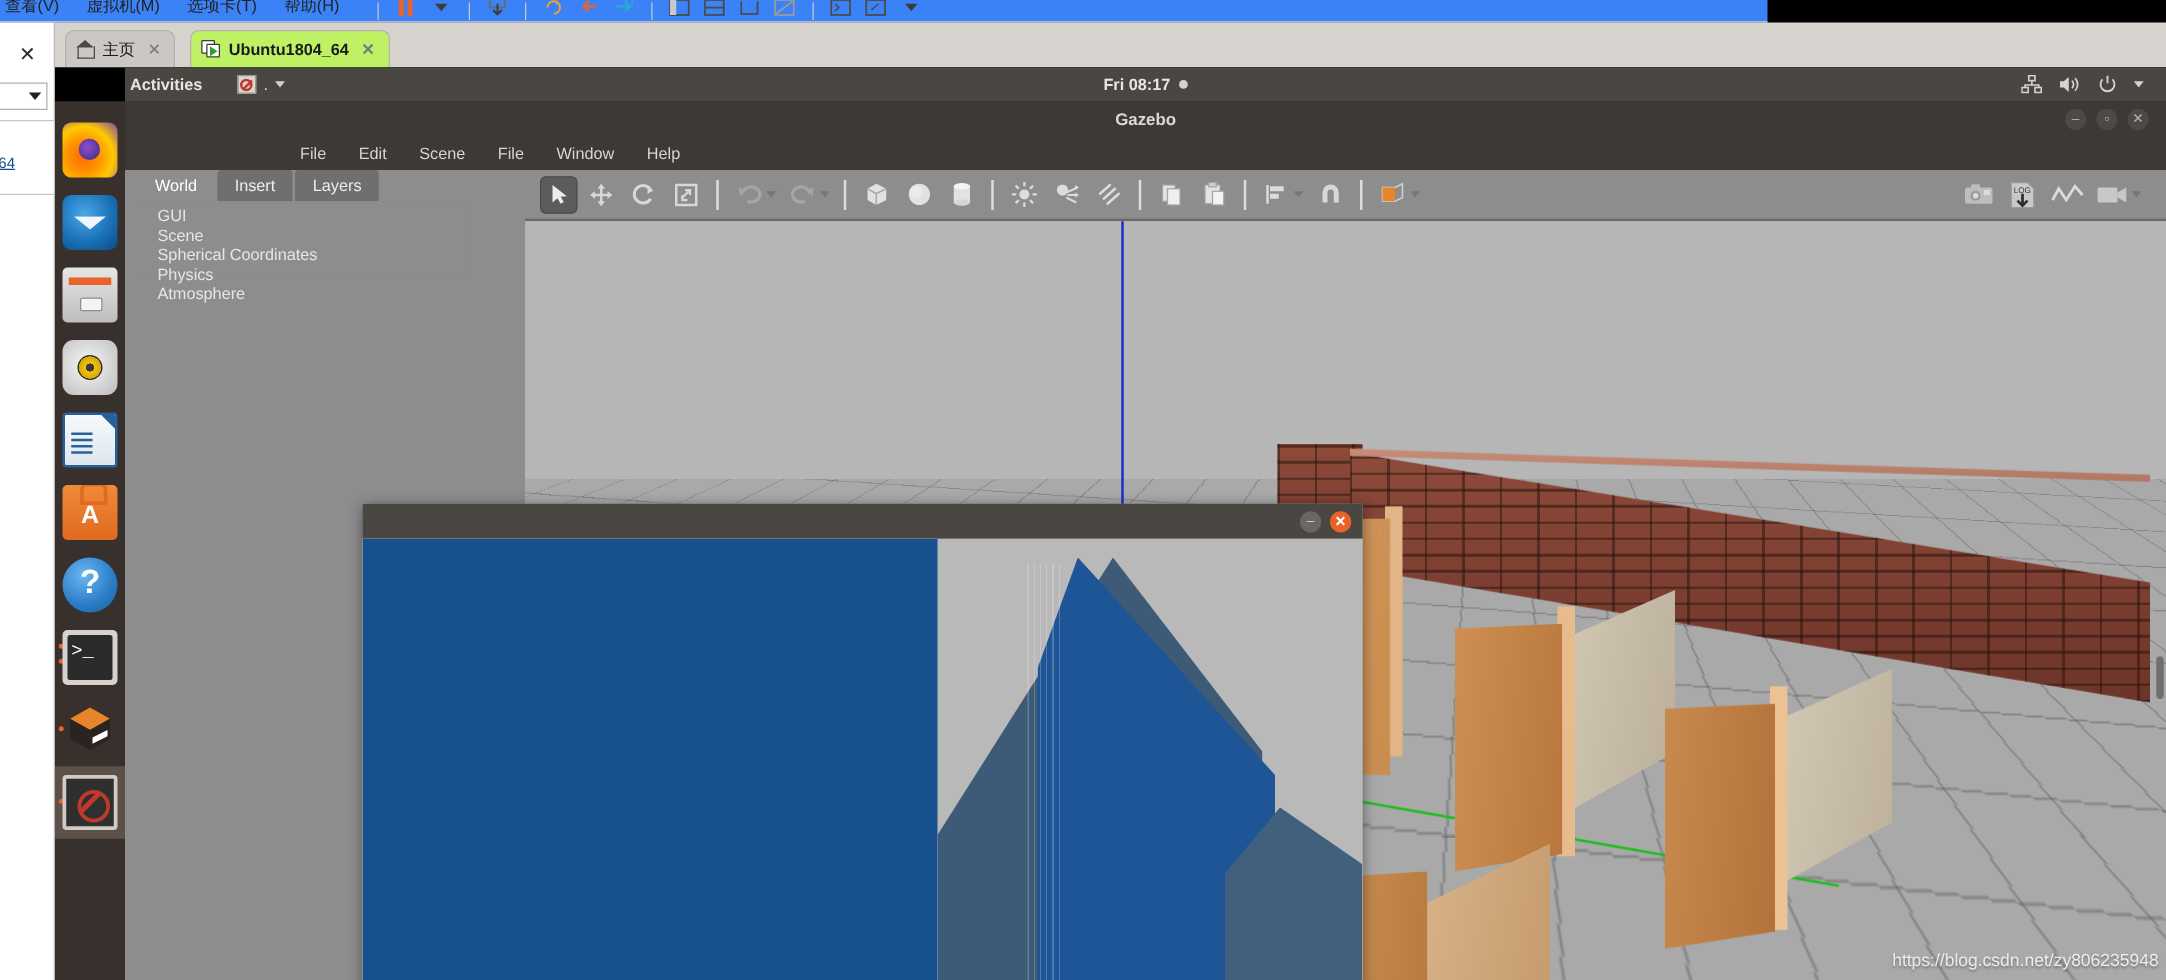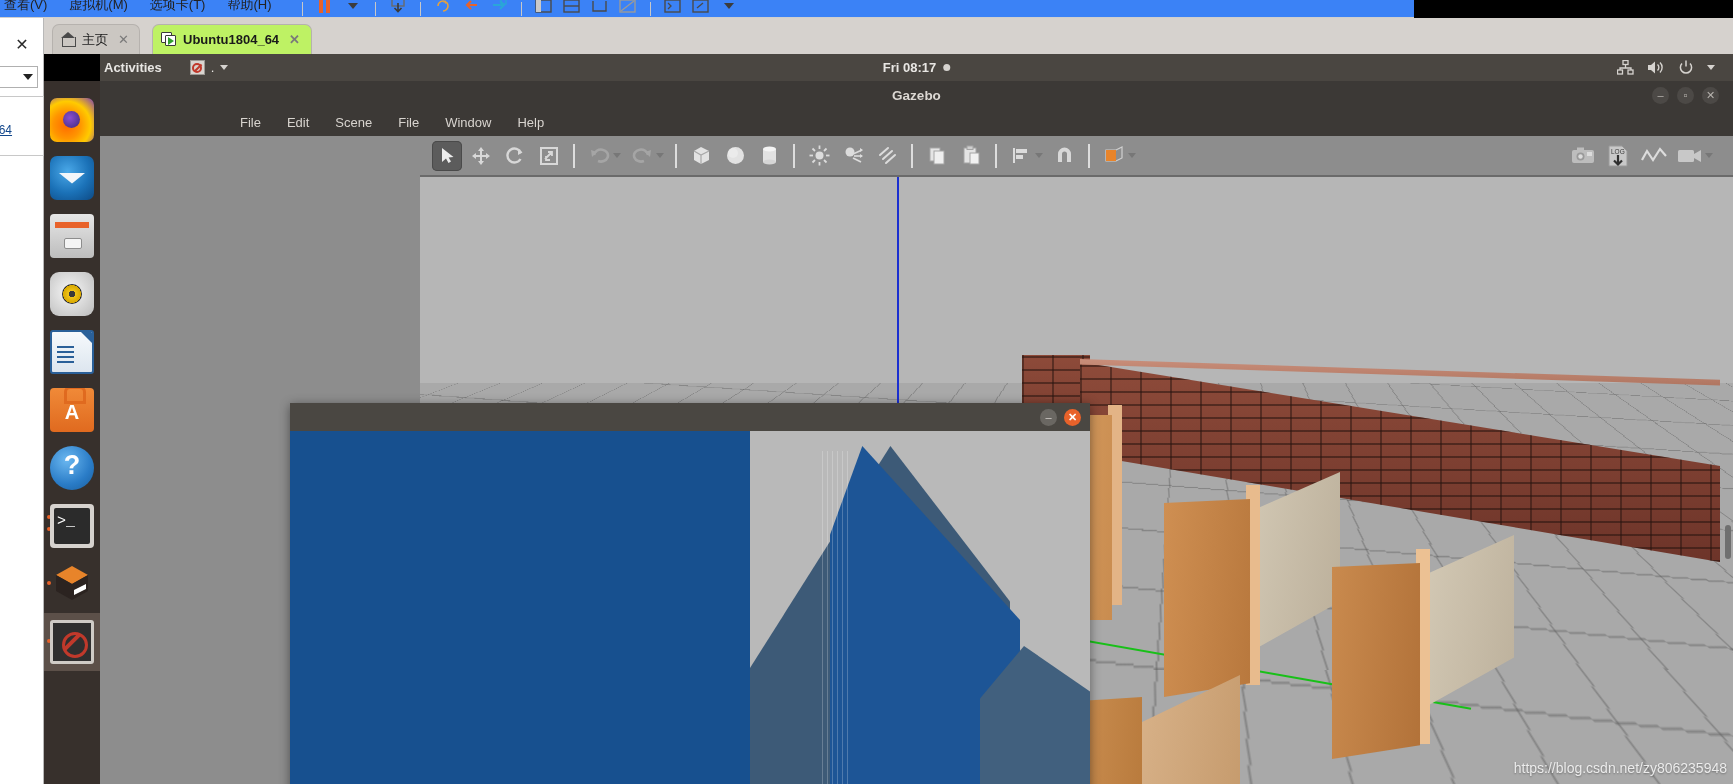--- a/index.html
+++ b/index.html
@@ -515,20 +515,34 @@
         <span>File</span>
         <span>Edit</span>
         <span>Scene</span>
         <span>File</span>
         <span>Window</span>
         <span>Help</span>
       </div>
 
       <div class="gz-body">
 
+        <div class="gz-panel">
+          <div class="gz-tabs">
+            <div class="gz-tab sel">World</div>
+            <div class="gz-tab">Insert</div>
+            <div class="gz-tab">Layers</div>
+          </div>
+          <div class="gz-panel-body">
+            <div class="gz-tree-item">GUI</div>
+            <div class="gz-tree-item">Scene</div>
+            <div class="gz-tree-item">Spherical Coordinates</div>
+            <div class="gz-tree-item">Physics</div>
+            <div class="gz-tree-item">Atmosphere</div>
+          </div>
+        </div>
 
         <div class="gz-toolbar">
           <div class="tb-btn active">
             <svg width="19" height="19" viewBox="0 0 19 19">
                 <path d="M4 2 L4 16 L8 12.5 L10.5 17 L13 15.6 L10.6 11.4 L15.5 11 Z" fill="#ededed"></path>
               </svg>
           </div>
           <div class="tb-btn">
             <svg width="20" height="20" viewBox="0 0 20 20">
                 <path d="M10 1 L13 5 L11 5 L11 9 L15 9 L15 7 L19 10 L15 13 L15 11 L11 11 L11 15 L13 15 L10 19 L7 15 L9 15 L9 11 L5 11 L5 13 L1 10 L5 7 L5 9 L9 9 L9 5 L7 5 Z" fill="#d8d8d8"></path>

